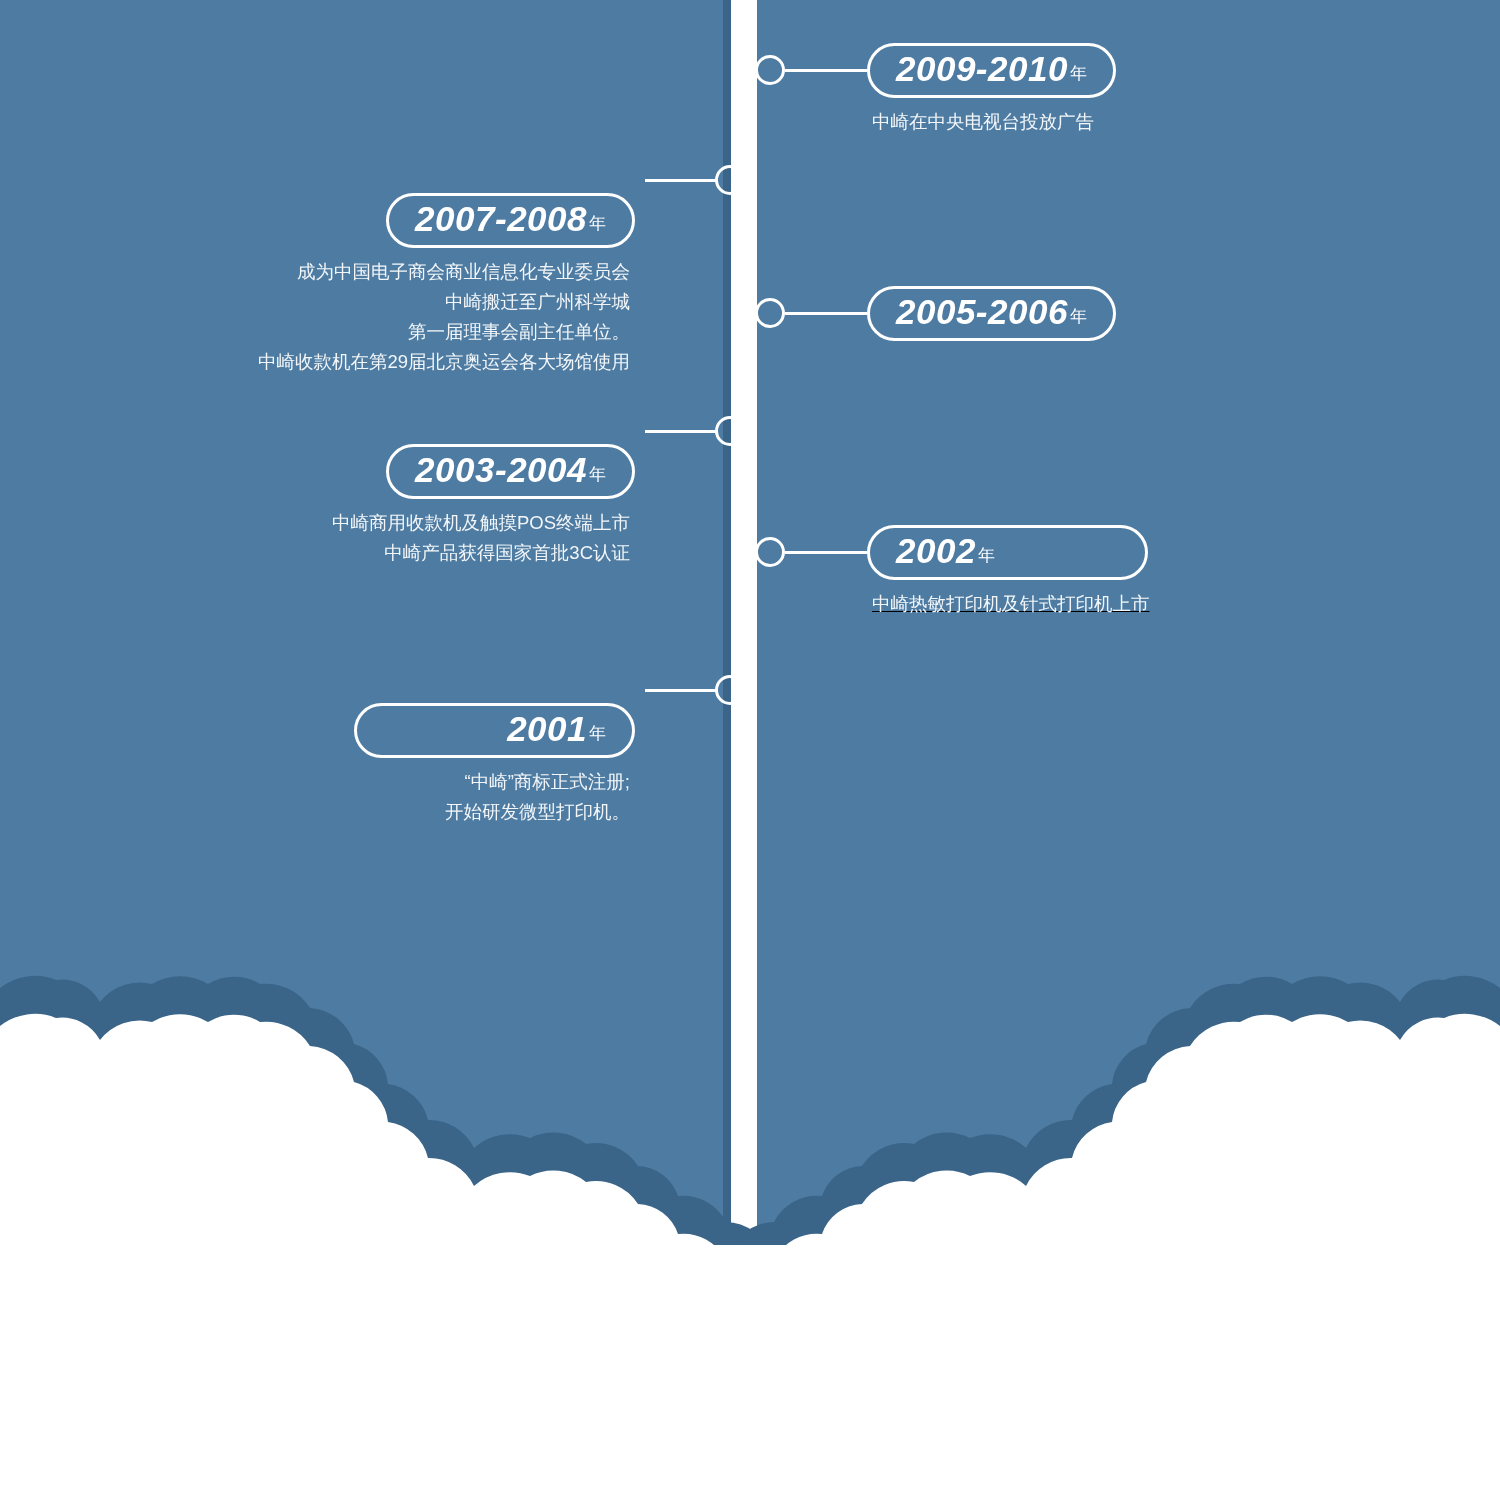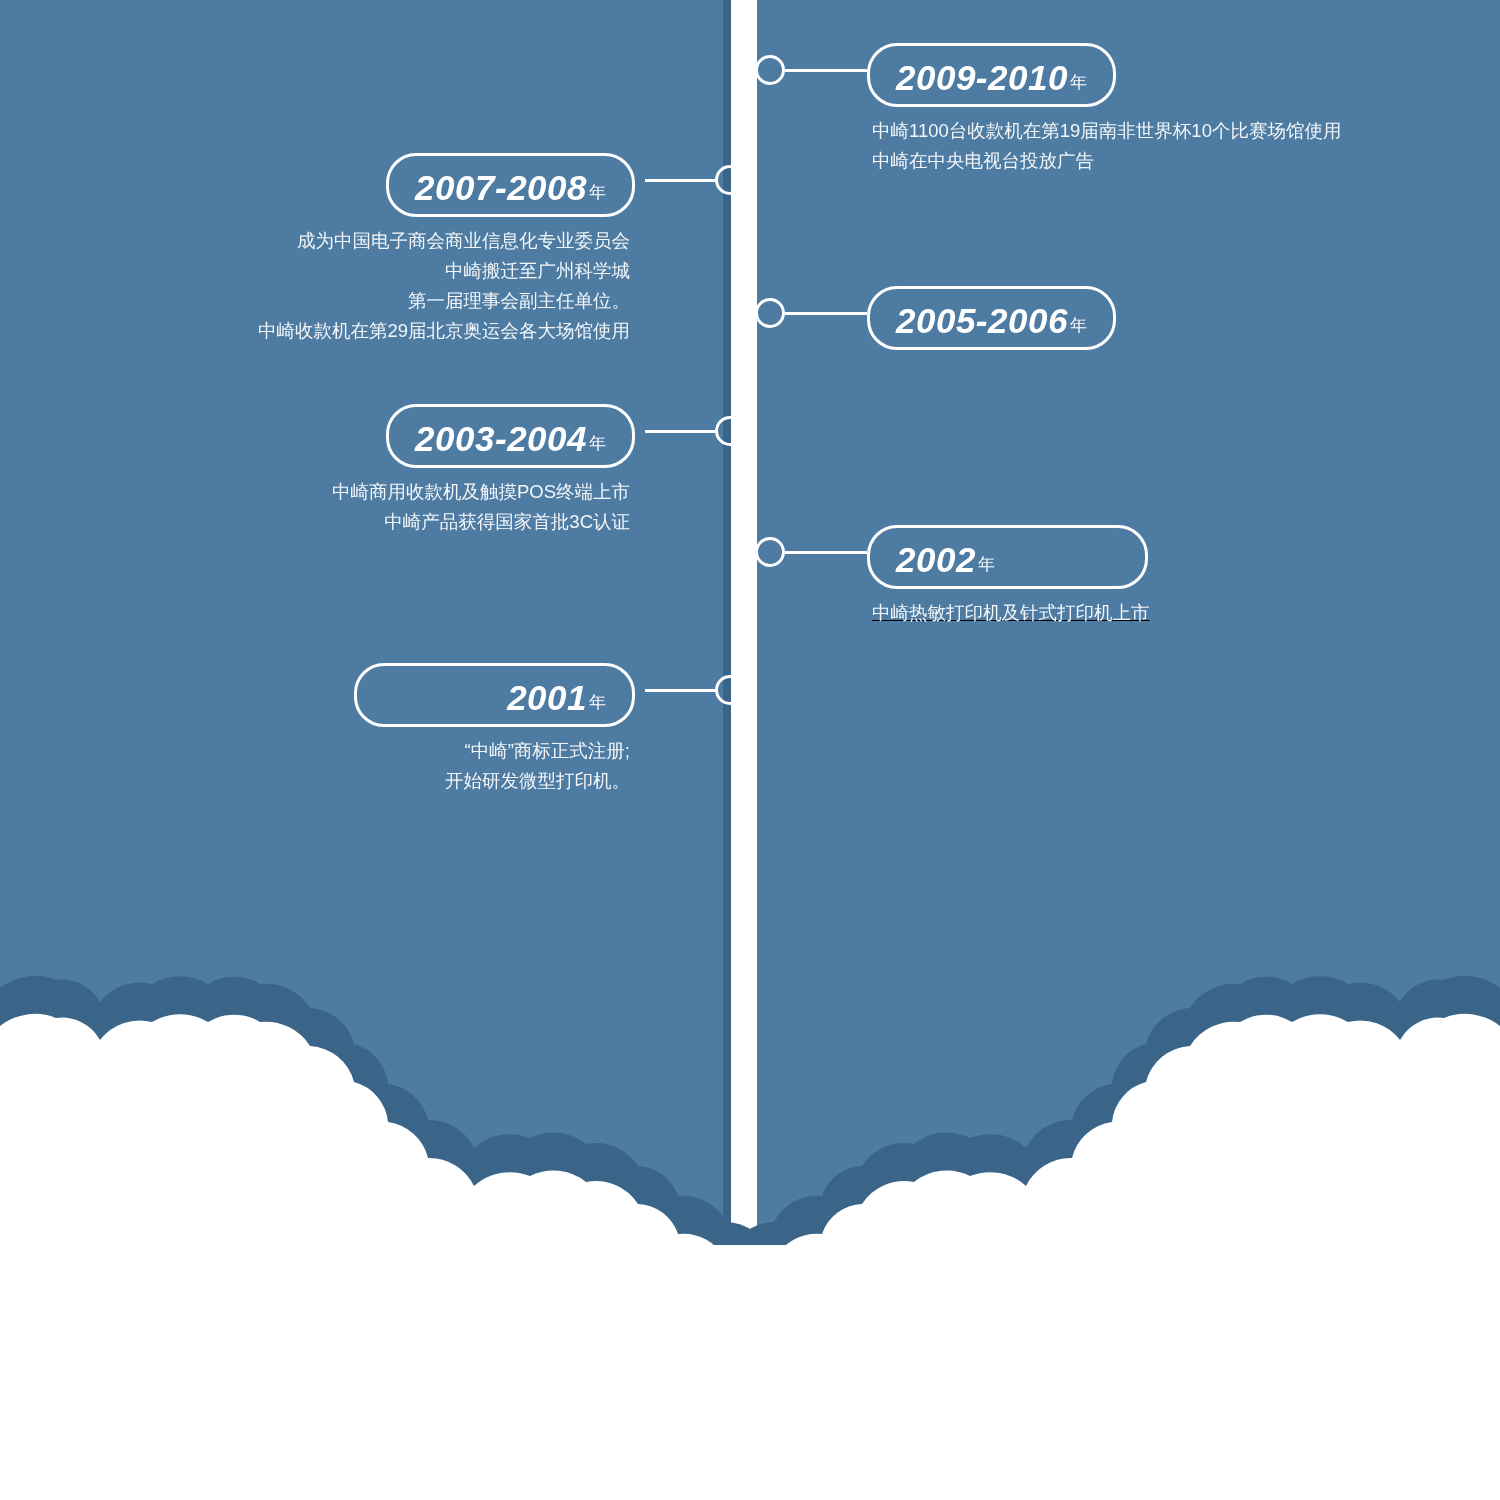--- a/index.html
+++ b/index.html
@@ -46,21 +46,21 @@
   }
   .clouds svg{ display:block; }
   
   .entry{
     position:absolute;
   }
   .entry .pill{
     display:inline-block;
     border:3px solid #ffffff;
     border-radius:30px;
-    padding:14px 26px 9px 26px;
+    padding:5px 26px 9px 26px;
     color:#ffffff;
     white-space:nowrap;
     line-height:1;
     position:relative;
     background:transparent;
   }
   .entry .pill .yr{
     font-size:35px;
     font-weight:bold;
     font-style:italic;
@@ -79,21 +79,21 @@
     margin-top:9px;
     color:#f2f6f9;
     font-size:18.5px;
     line-height:1.62;
     white-space:nowrap;
   }
   
   .entry.right{ text-align:left; }
   .entry.right .lines{ text-align:left; padding-left:5px; }
   
-  .entry.left{ text-align:right; }
+  .entry.left{ text-align:right;margin-top:40px; }
   .entry.left .lines{ padding-right:5px; }
 
   
   .leader{
     position:absolute;
     height:3px;
     background:#ffffff;
     top:0;
   }
   
@@ -151,21 +151,20 @@
 
   <div class="ring" style="left:715px; top:675px;"></div>
   <div class="ring-mask" style="left:731px; top:670px; height:40px;"></div>
   <div class="leader" style="left:645px; top:689px; width:72px;"></div>
 
   <div class="entry right" style="left:867px; top:43px;">
     <div class="pill">
       <span class="yr">2009-2010</span><span class="suffix">年</span>
     </div>
     <div class="lines">
-      <div>中崎1100台收款机在第19届南非世界杯10个比赛场馆使用</div>
       <div>中崎在中央电视台投放广告</div>
     </div>
   </div>
 
   <div class="entry left" style="right:865px; top:153px;">
     <div class="pill">
       <span class="yr">2007-2008</span><span class="suffix">年</span>
     </div>
     <div class="lines">
       <div>成为中国电子商会商业信息化专业委员会</div>

